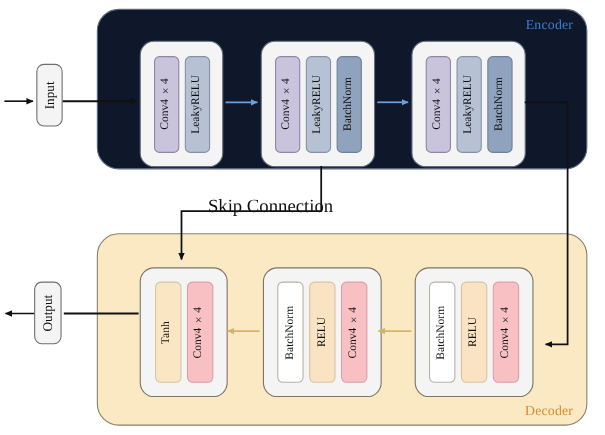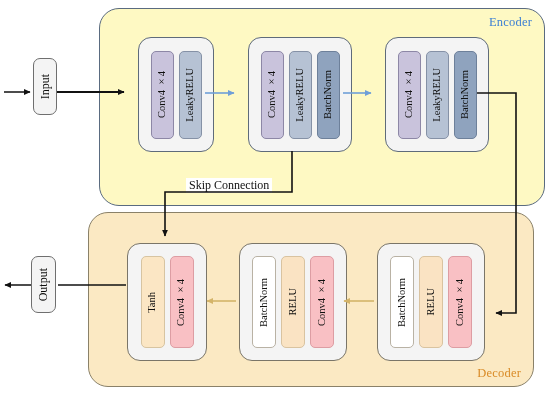--- a/index.html
+++ b/index.html
@@ -5,22 +5,22 @@
   html,body{margin:0;padding:0;background:#ffffff;}
   body{
     width:550px;height:395px;position:relative;overflow:hidden;
     font-family:"Liberation Serif","DejaVu Serif",serif;
   }
   #stage{position:absolute;inset:0;width:550px;height:395px;}
 
   
   .panel{position:absolute;border-radius:20px;box-sizing:border-box;}
   #encoder-panel{
-    left:88px;top:8px;width:446px;height:198px;
-    background:#fef9c3;border:1.2px solid #5a6b80;margin-left:11px;
+    left:88px;top:8px;width:446px;height:146px;
+    background:#0f172a;border:1.2px solid #5a6b80;
   }
   #decoder-panel{
     left:88px;top:212px;width:446px;height:175px;
     background:#fbe9c3;border:1.2px solid #8a8169;
   }
   .panel-label{
     position:absolute;font-size:12.5px;letter-spacing:.2px;
     font-family:"Liberation Serif","DejaVu Serif",serif;
   }
   #encoder-label{right:12px;top:6px;color:#3b7fd4;}
@@ -63,21 +63,21 @@
   .io-box span{
     writing-mode:vertical-rl;transform:rotate(180deg);
     font-size:12px;color:#0d0d0c;white-space:nowrap;
     font-family:"Liberation Serif","DejaVu Serif",serif;
   }
   #input-box {left:33px;top:58px;width:24px;height:57px;}
   #output-box{left:31px;top:256px;width:25px;height:57px;}
 
   
   #skip-label{
-    position:absolute;left:186px;top:178px;font-size:12px;color:#111;
+    position:absolute;left:186px;top:178px;font-size:17px;color:#111;
     background:#fff;padding:0 3px;white-space:nowrap;
     font-family:"Liberation Serif","DejaVu Serif",serif;
   }
 
   
   #wires{position:absolute;left:0;top:0;width:550px;height:395px;pointer-events:none;}
 </style>
 </head>
 <body>
 

